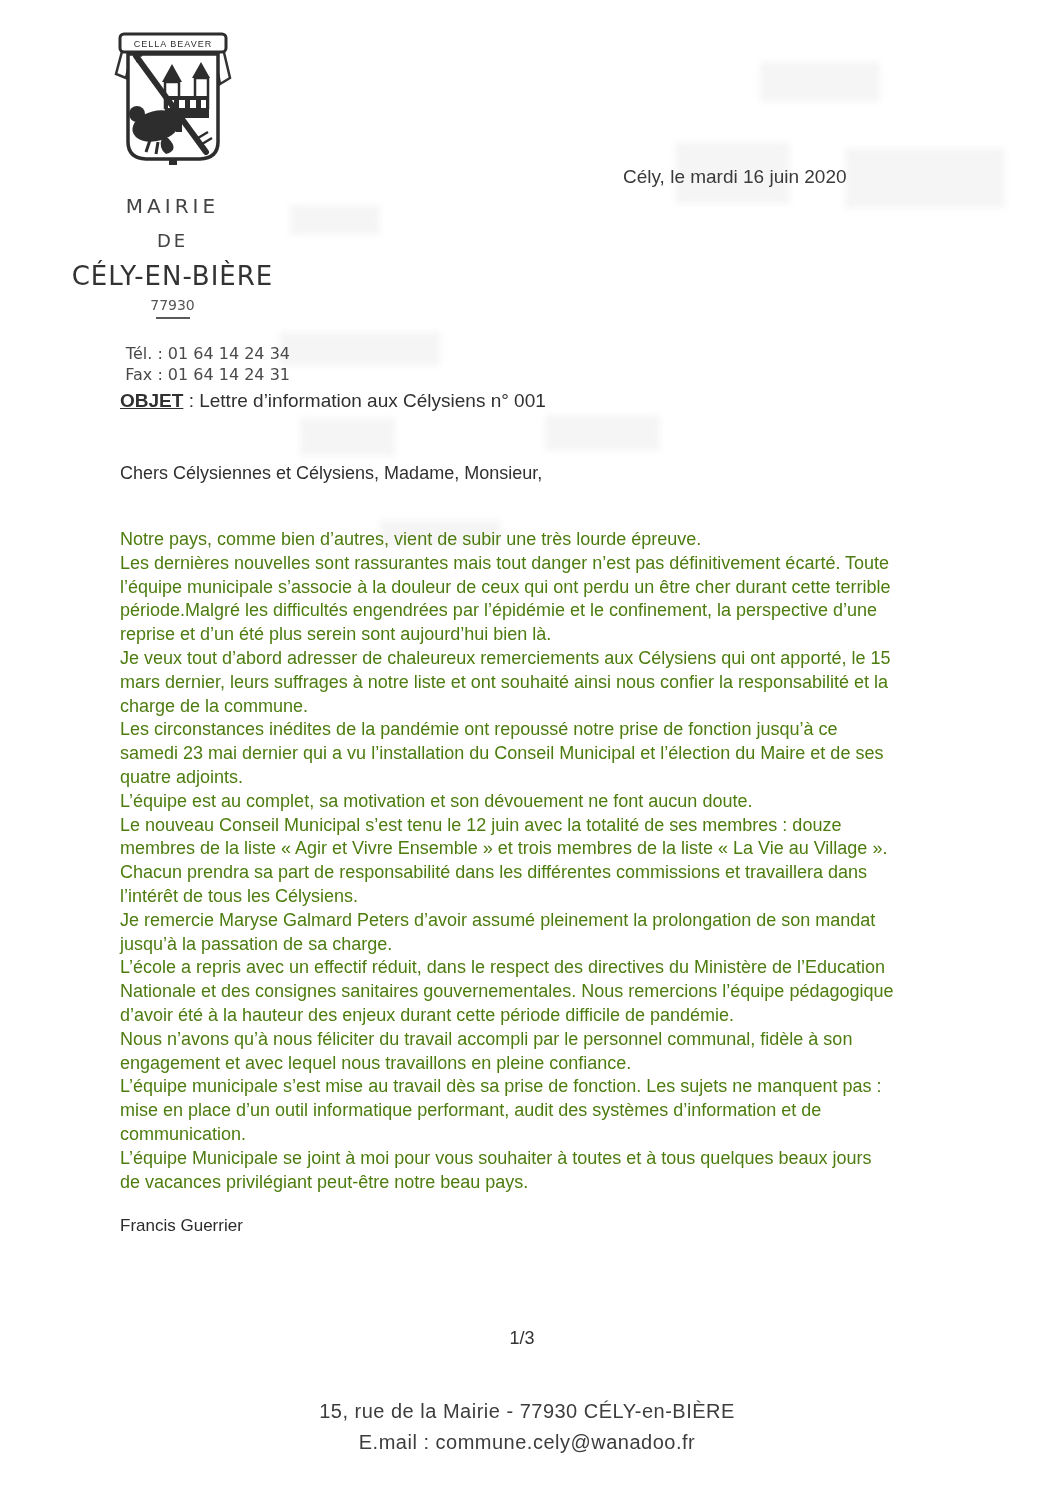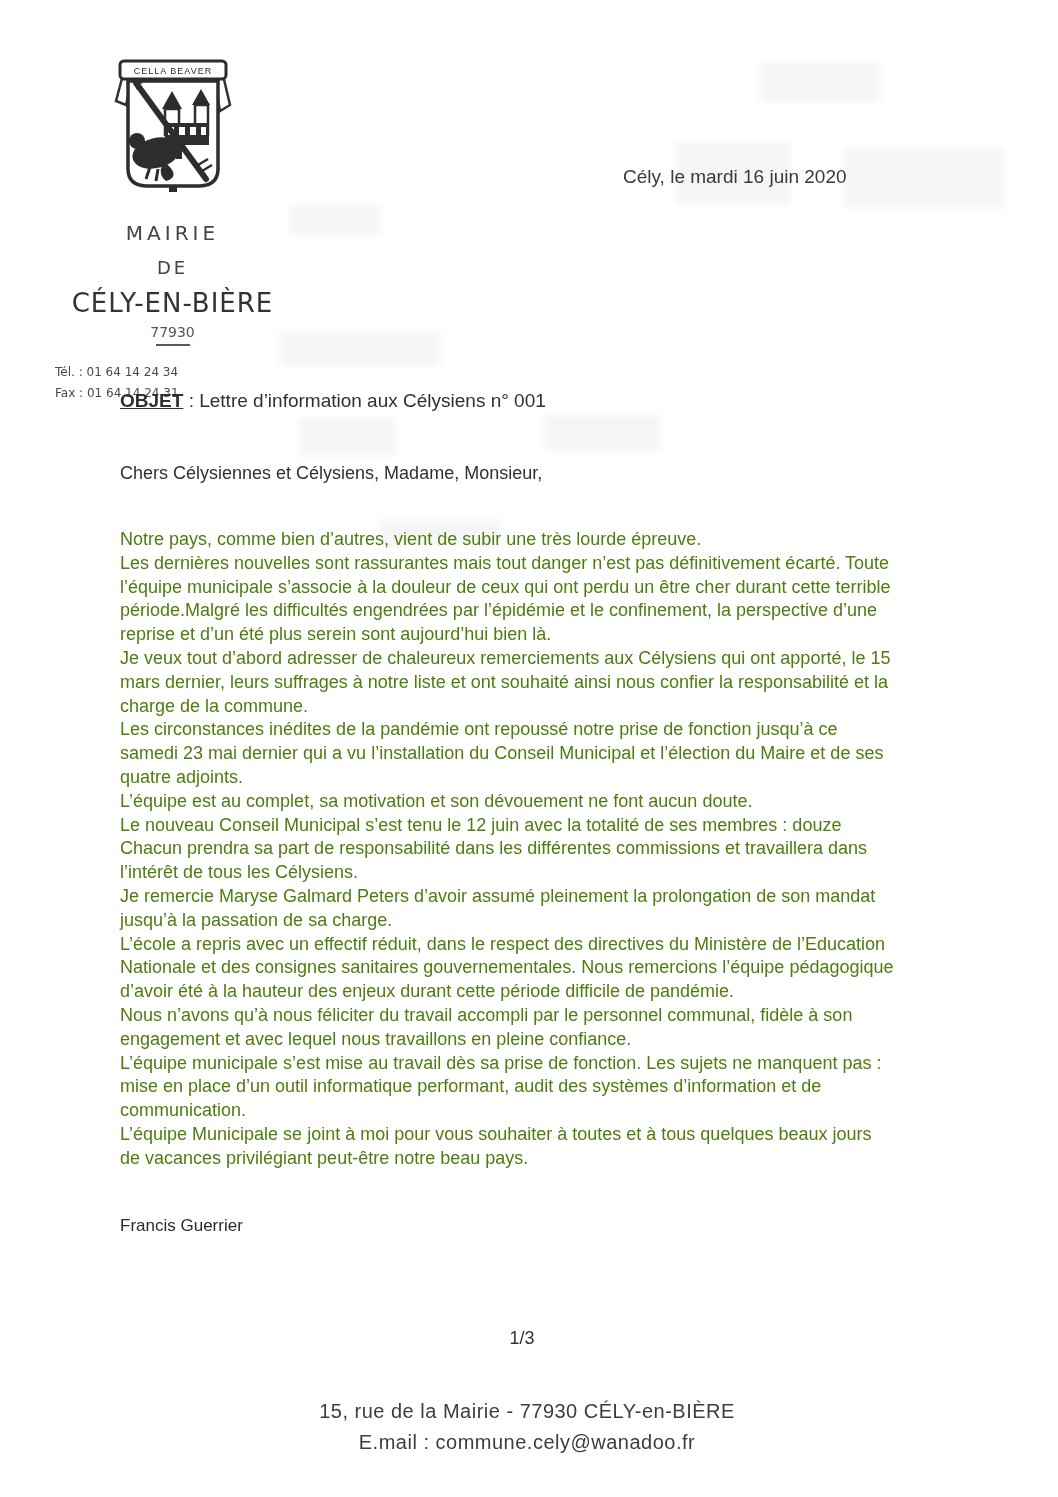--- a/index.html
+++ b/index.html
@@ -14,32 +14,32 @@
   }
   
   .artifact{
     position:absolute;
     background:#f1f1f1;
     filter:blur(3px);
     opacity:.7;
   }
   
   .letterhead{
-    position:absolute;left:55px;top:53px;width:235px;
+    position:absolute;left:55px;top:26px;width:235px;
     text-align:center;
     font-family:"DejaVu Sans", sans-serif;
     color:#3b3b3b;
   }
   .crest{display:block;margin:0 auto;}
   .org1{margin-top:10px;font-size:20px;letter-spacing:4px;color:#444;}
   .org2{margin-top:12px;font-size:18px;letter-spacing:3px;color:#444;}
   .org3{margin-top:10px;font-size:26px;letter-spacing:1px;color:#333;white-space:nowrap;}
   .zip{margin-top:6px;font-size:14px;color:#555;}
   .zip-rule{width:34px;height:2px;background:#5a5a5a;margin:4px auto 0 auto;}
-  .telfax{margin-top:16px;text-align:left;font-size:12px;line-height:21px;color:#4a4a4a;white-space:nowrap;}
+  .telfax{margin-top:24px;text-align:right;font-size:16px;line-height:21px;color:#4a4a4a;white-space:nowrap;}
   
   .date{
     position:absolute;left:623px;top:166px;
     font-size:19px;color:#3a3a3a;white-space:nowrap;
   }
   
   .subject{
     position:absolute;left:120px;top:390px;
     font-size:19px;color:#303030;white-space:nowrap;
   }
@@ -148,20 +148,21 @@
       <div class="body-line">période.Malgré les difficultés engendrées par l’épidémie et le confinement, la perspective d’une</div>
       <div class="body-line">reprise et d’un été plus serein sont aujourd’hui bien là.</div>
       <div class="body-line">Je veux tout d’abord adresser de chaleureux remerciements aux Célysiens qui ont apporté, le 15</div>
       <div class="body-line">mars dernier, leurs suffrages à notre liste et ont souhaité ainsi nous confier la responsabilité et la</div>
       <div class="body-line">charge de la commune.</div>
       <div class="body-line">Les circonstances inédites de la pandémie ont repoussé notre prise de fonction jusqu’à ce</div>
       <div class="body-line">samedi 23 mai dernier qui a vu l’installation du Conseil Municipal et l’élection du Maire et de ses</div>
       <div class="body-line">quatre adjoints.</div>
       <div class="body-line">L’équipe est au complet, sa motivation et son dévouement ne font aucun doute.</div>
       <div class="body-line">Le nouveau Conseil Municipal s’est tenu le 12 juin avec la totalité de ses membres : douze</div>
+      <div class="body-line">membres de la liste « Agir et Vivre Ensemble » et trois membres de la liste « La Vie au Village ».</div>
       <div class="body-line">Chacun prendra sa part de responsabilité dans les différentes commissions et travaillera dans</div>
       <div class="body-line">l’intérêt de tous les Célysiens.</div>
       <div class="body-line">Je remercie Maryse Galmard Peters d’avoir assumé pleinement la prolongation de son mandat</div>
       <div class="body-line">jusqu’à la passation de sa charge.</div>
       <div class="body-line">L’école a repris avec un effectif réduit, dans le respect des directives du Ministère de l’Education</div>
       <div class="body-line">Nationale et des consignes sanitaires gouvernementales. Nous remercions l’équipe pédagogique</div>
       <div class="body-line">d’avoir été à la hauteur des enjeux durant cette période difficile de pandémie.</div>
       <div class="body-line">Nous n’avons qu’à nous féliciter du travail accompli par le personnel communal, fidèle à son</div>
       <div class="body-line">engagement et avec lequel nous travaillons en pleine confiance.</div>
       <div class="body-line">L’équipe municipale s’est mise au travail dès sa prise de fonction. Les sujets ne manquent pas :</div>

